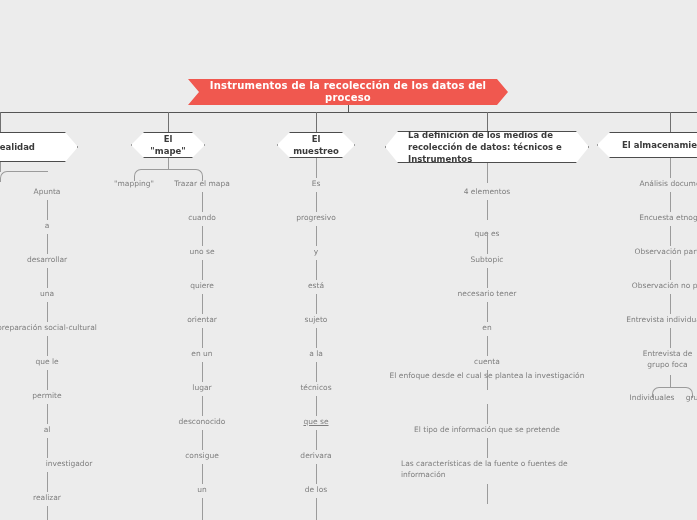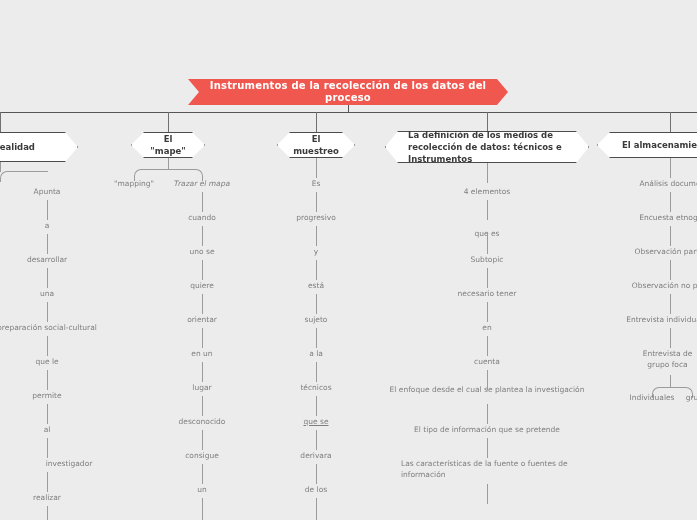--- a/index.html
+++ b/index.html
@@ -151,21 +151,21 @@
   <div class="vline" style="left:47px; top:506px; height:14px;"></div>
 
   <div class="hex-node center-text" style="left:131px; top:132px; width:74px; height:26px;">El "mape"</div>
 
   <div class="vline" style="left:168px; top:158px; height:12px;"></div>
   <div class="elbow left" style="left:134px; top:169px; width:34px; height:11px;"></div>
   <div class="elbow right" style="left:168px; top:169px; width:34px; height:11px;"></div>
 
   <div class="leaf" style="left:134px; top:178px;">"mapping"</div>
 
-  <div class="leaf" style="left:202px; top:178px;font-style:italic;">Trazar el mapa</div>
+  <div class="leaf" style="left:202px; top:178px;">Trazar el mapa</div>
   <div class="vline" style="left:202px; top:192px; height:20px;"></div>
   <div class="leaf" style="left:202px; top:212px;">cuando</div>
   <div class="vline" style="left:202px; top:226px; height:20px;"></div>
   <div class="leaf" style="left:202px; top:246px;">uno se</div>
   <div class="vline" style="left:202px; top:260px; height:20px;"></div>
   <div class="leaf" style="left:202px; top:280px;">quiere</div>
   <div class="vline" style="left:202px; top:294px; height:20px;"></div>
   <div class="leaf" style="left:202px; top:314px;">orientar</div>
   <div class="vline" style="left:202px; top:328px; height:20px;"></div>
   <div class="leaf" style="left:202px; top:348px;">en un</div>
@@ -213,21 +213,21 @@
   <div class="leaf" style="left:487px; top:228px;">que es</div>
   <div class="vline" style="left:487px; top:234px; height:20px;"></div>
   <div class="leaf" style="left:487px; top:254px;">Subtopic</div>
   <div class="vline" style="left:487px; top:268px; height:20px;"></div>
   <div class="leaf" style="left:487px; top:288px;">necesario tener</div>
   <div class="vline" style="left:487px; top:302px; height:20px;"></div>
   <div class="leaf" style="left:487px; top:322px;">en</div>
   <div class="vline" style="left:487px; top:336px; height:20px;"></div>
   <div class="leaf" style="left:487px; top:356px;">cuenta</div>
   <div class="vline" style="left:487px; top:370px; height:20px;"></div>
-  <div class="leaf" style="left:487px; top:384px;">El enfoque desde el cual se plantea la investigación</div>
+  <div class="leaf" style="left:487px; top:370px;">El enfoque desde el cual se plantea la investigación</div>
   <div class="vline" style="left:487px; top:404px; height:20px;"></div>
   <div class="leaf" style="left:487px; top:424px;">El tipo de información que se pretende</div>
   <div class="vline" style="left:487px; top:438px; height:20px;"></div>
   <div class="leaf wrap" style="left:401px; top:458px; width:174px;">Las características de la fuente o fuentes de información</div>
   <div class="vline" style="left:487px; top:484px; height:20px;"></div>
 
   <div class="hex-node center-text" style="left:597px; top:132px; width:150px; height:26px;">El almacenamiento d</div>
 
   <div class="vline" style="left:670px; top:158px; height:20px;"></div>
 

